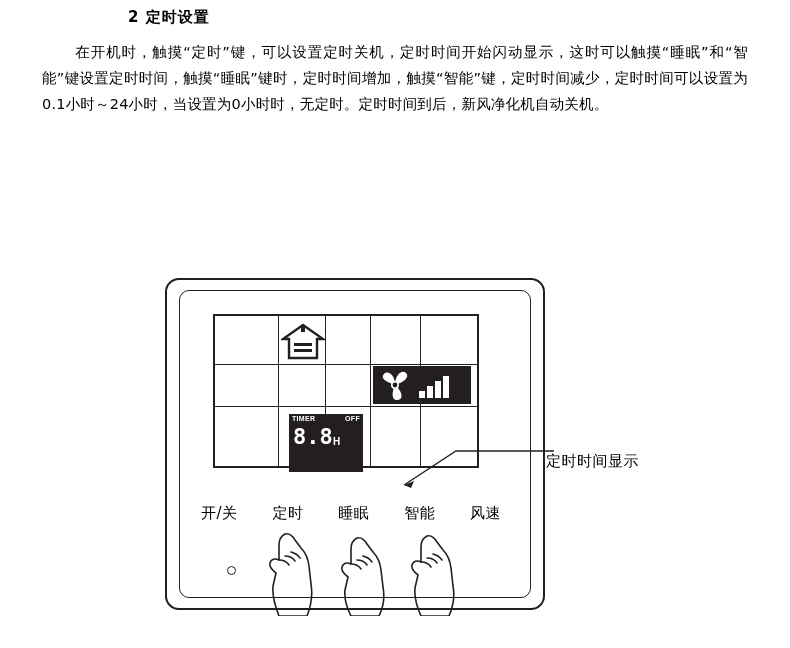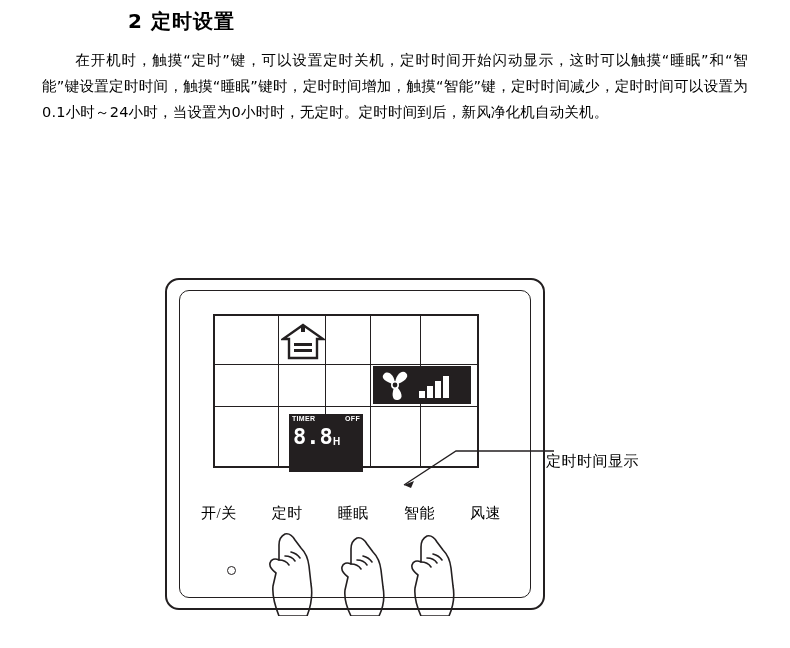--- a/index.html
+++ b/index.html
@@ -17,21 +17,21 @@
   }
 
   
   .doc-text {
     position: absolute;
     left: 30px;
     top: 8px;
     width: 730px;
   }
   .section-heading {
-    font-size: 20px;
+    font-size: 15px;
     font-weight: bold;
     margin: 0 0 6px 0;
     padding-left: 98px;
     letter-spacing: 1px;
   }
   .para {
     font-size: 14.5px;
     line-height: 26px;
     margin: 12px;
     text-align: justify;
@@ -203,21 +203,20 @@
   
   .btn-row {
     position: absolute;
     left: 36px;
     top: 226px;
     width: 300px;
     display: flex;
     justify-content: space-between;
     font-size: 15px;
     letter-spacing: 0.5px;
-    font-family: Liberation Serif, serif;
   }
 
   
   .led-dot {
     position: absolute;
     left: 62px;
     top: 288px;
     width: 7px;
     height: 7px;
     border: 1px solid #231f20;

